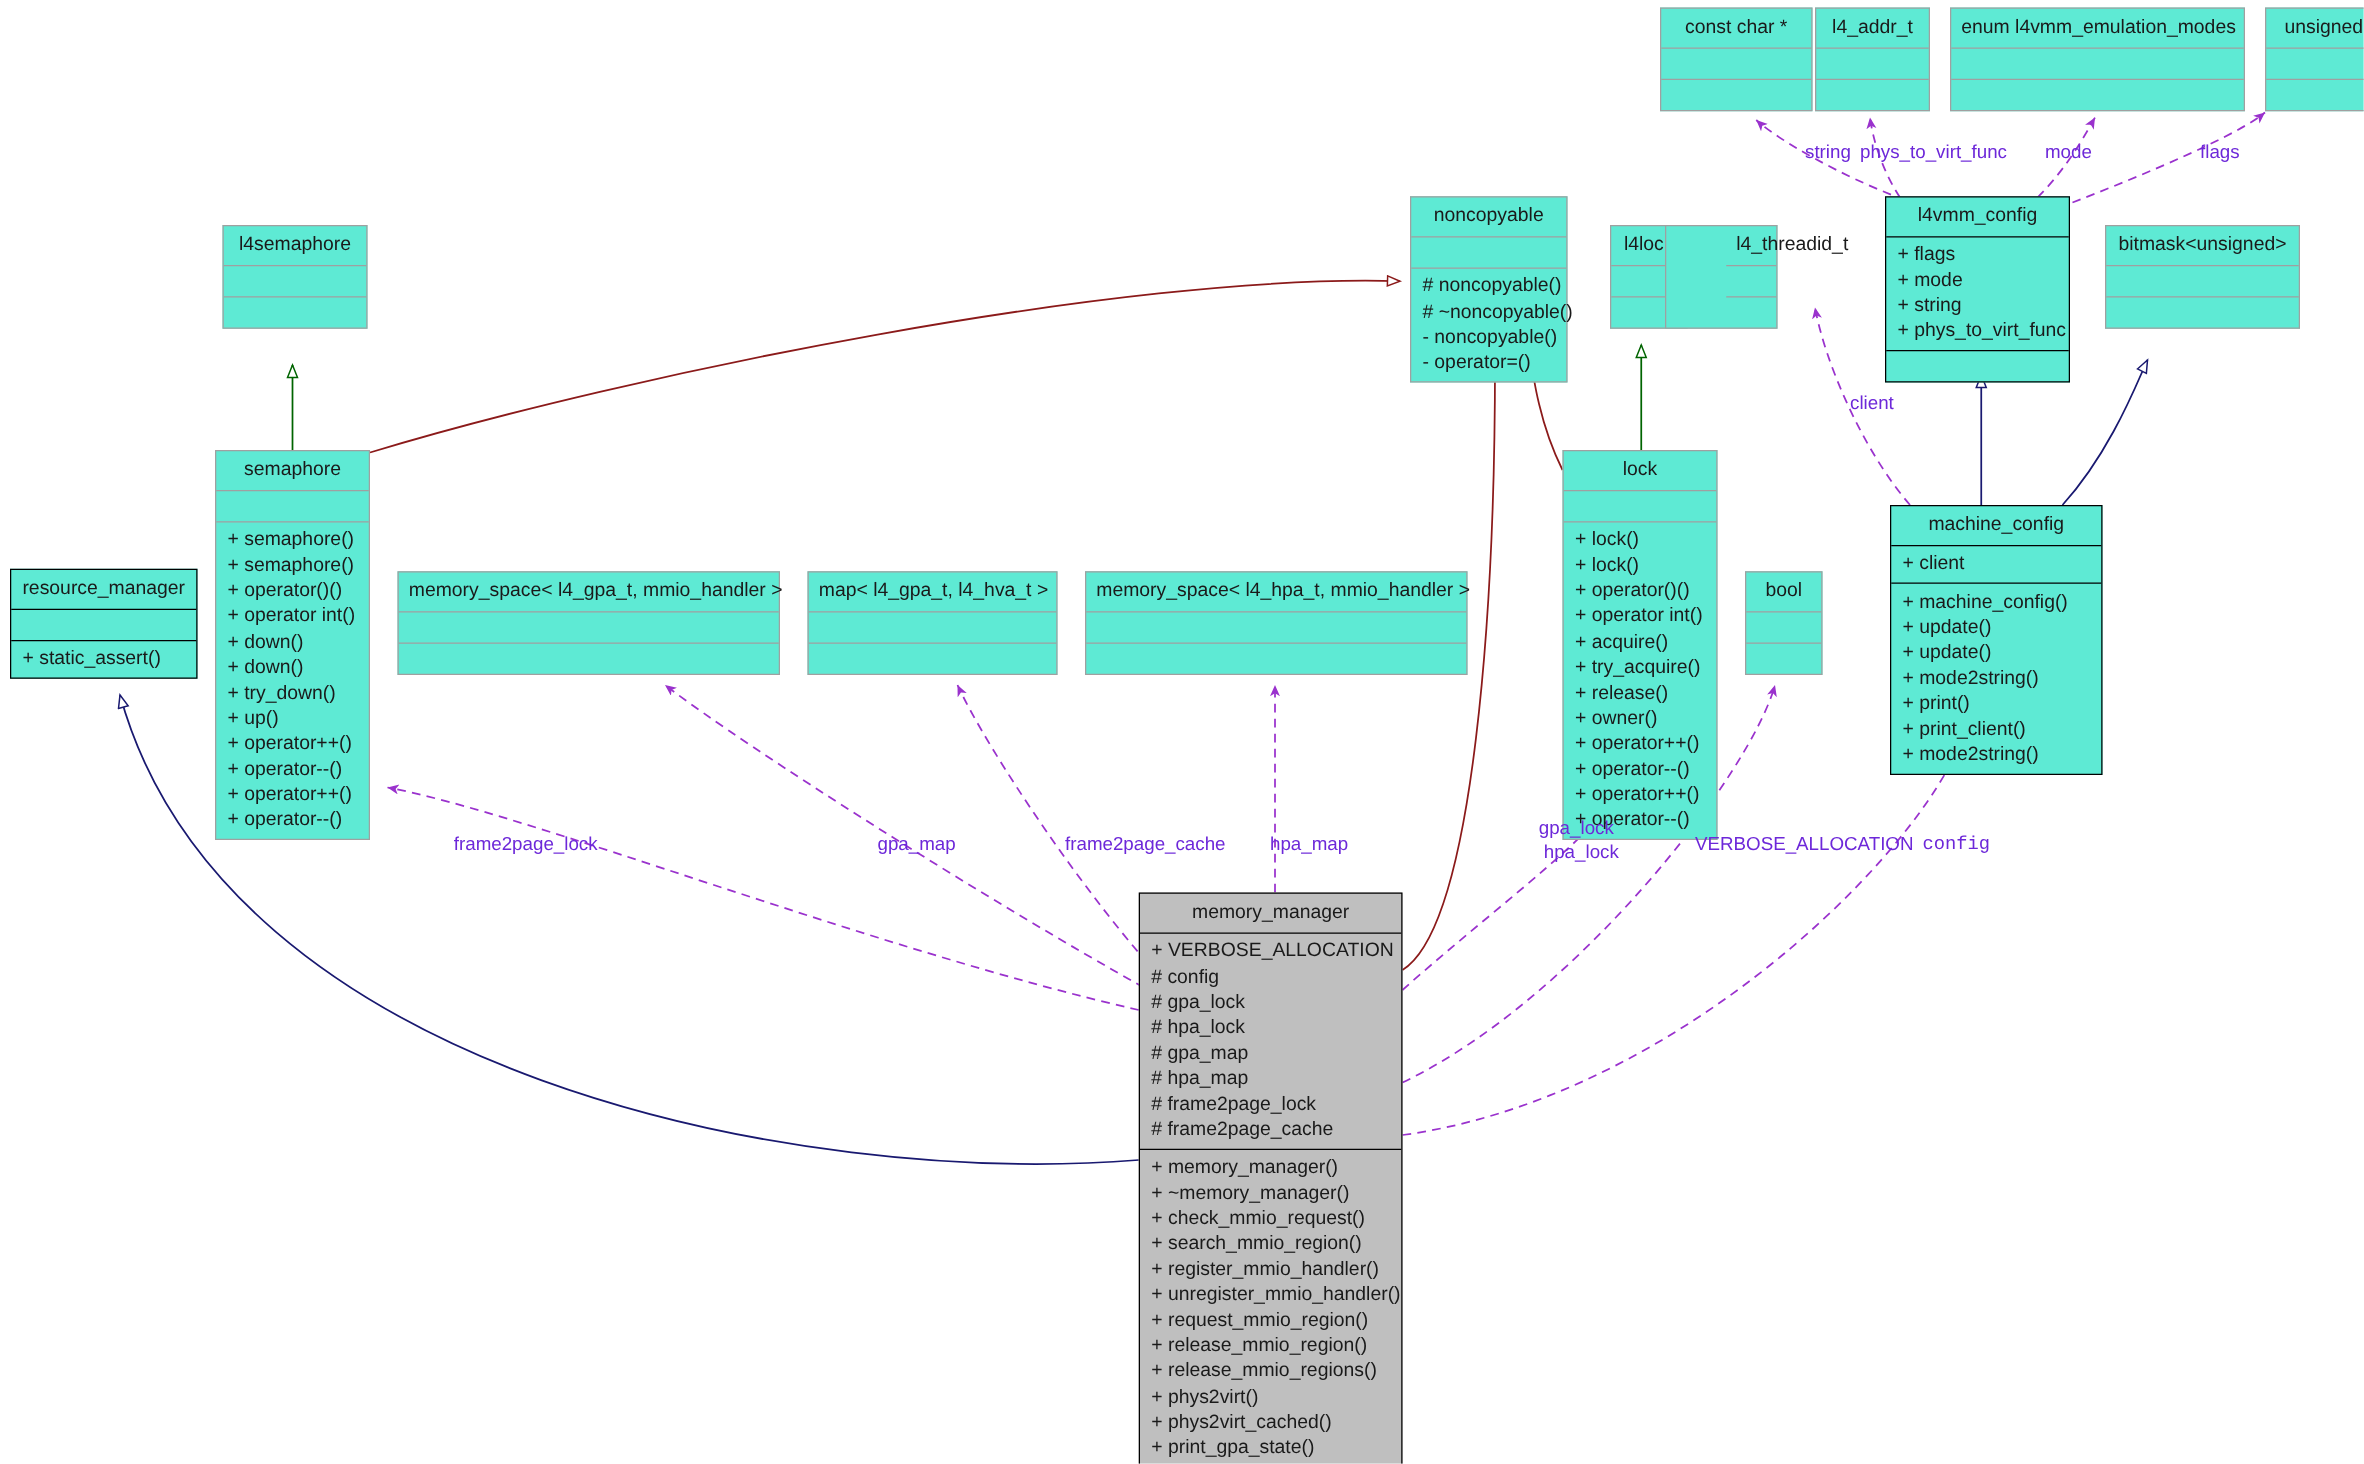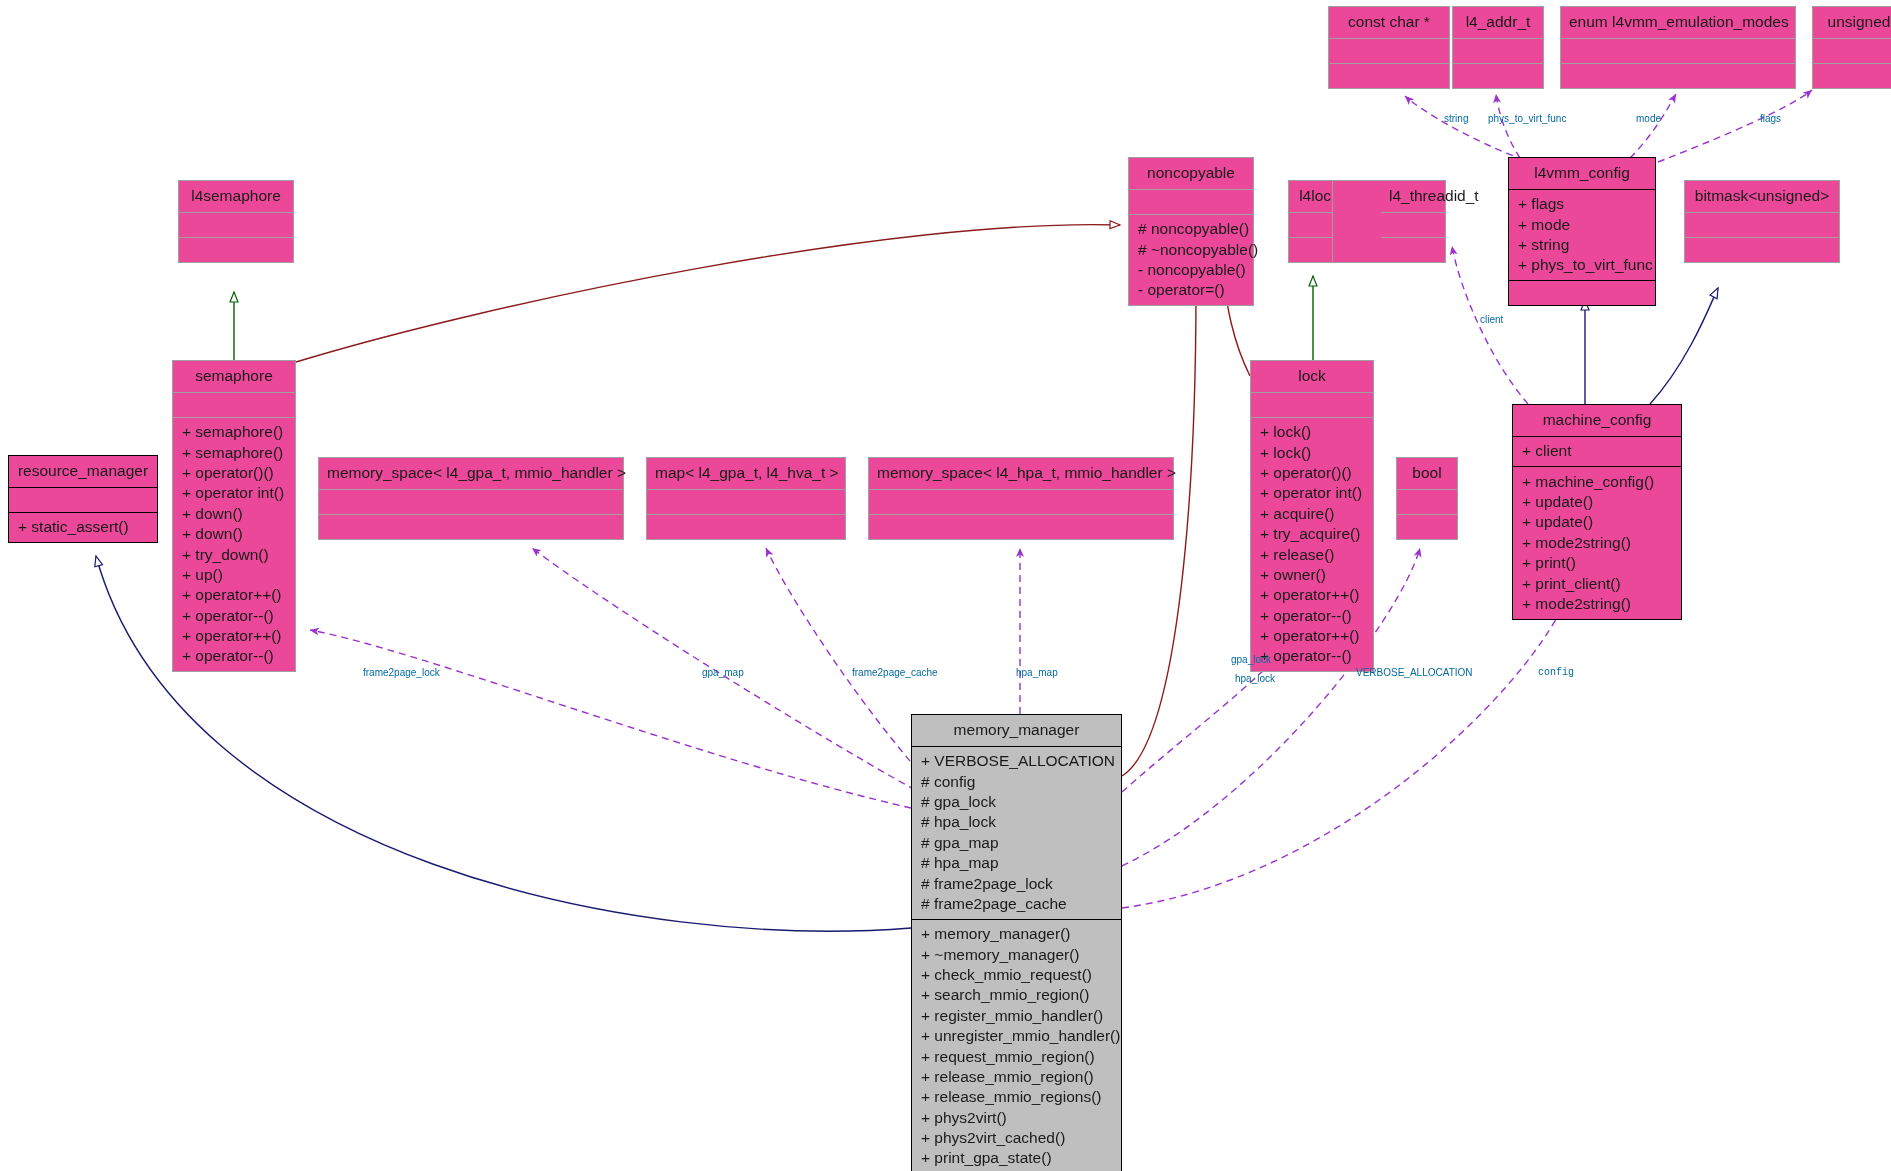--- a/index.html
+++ b/index.html
@@ -19,21 +19,21 @@
     position: absolute;
     left: 0;
     top: 0;
     width: 1891px;
     height: 1171px;
     pointer-events: none;
   }
   .node {
     position: absolute;
     box-sizing: border-box;
-    background: #ec4899;
+    background: #5eead4;
     border: 1px solid #a0a0a0;
     font-size: 15.5px;
     color: #1a1a1a;
     z-index: 5;
   }
   .node.bold {
     border: 1.6px solid #000000;
   }
   .node.filled {
     background: #bfbfbf;
@@ -58,22 +58,22 @@
   .node .compart.empty {
     height: 24px;
     padding: 0;
   }
   .node .compart .row {
     white-space: nowrap;
     padding: 0.5px 0;
   }
   .edge-label {
     position: absolute;
-    font-size: 10px;
-    color: #0369a1;
+    font-size: 15px;
+    color: #6d28d9;
     white-space: nowrap;
     z-index: 6;
     line-height: 1.22;
   }
 </style>
 </head>
 <body>
 
 <div id="canvas">
 
@@ -203,21 +203,21 @@
           <div class="row"># ~noncopyable()</div>
           <div class="row">- noncopyable()</div>
           <div class="row">- operator=()</div>
         </div>
       </div>
       <div class="node" style="left: 1288px; top: 180px; width: 62px;">
         <div class="title">l4lock</div>
         <div class="compart sep empty"></div>
         <div class="compart sep empty"></div>
       </div>
-      <div class="node" style="left: 1332px; top: 180px; width: 114px; padding-left: 48px;">
+      <div class="node" style="left: 1332px; top: 180px; width: 90px; padding-left: 48px;">
         <div class="title">l4_threadid_t</div>
         <div class="compart sep empty"></div>
         <div class="compart sep empty"></div>
       </div>
       <div class="node bold" style="left: 1508px; top: 157px; width: 148px;">
         <div class="title">l4vmm_config</div>
         <div class="compart sep">
           <div class="row">+ flags</div>
           <div class="row">+ mode</div>
           <div class="row">+ string</div>

